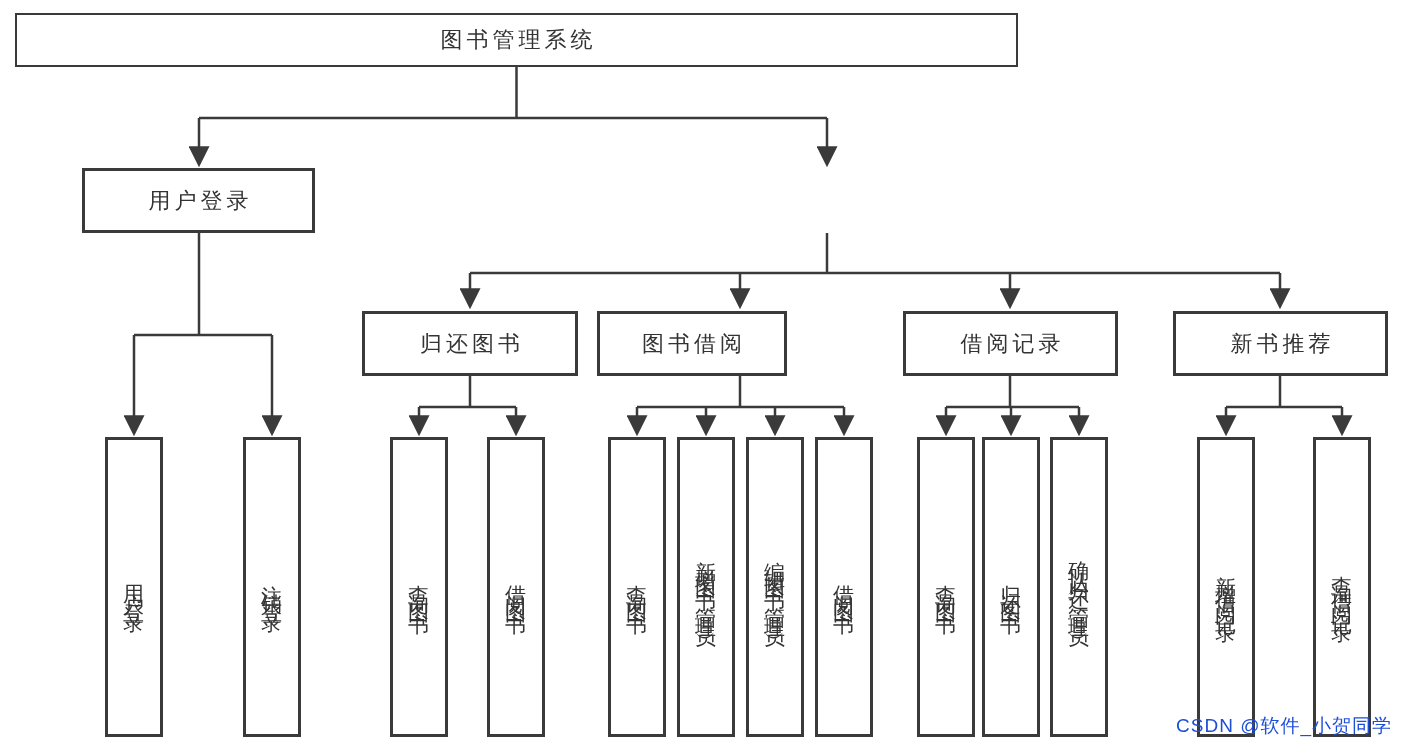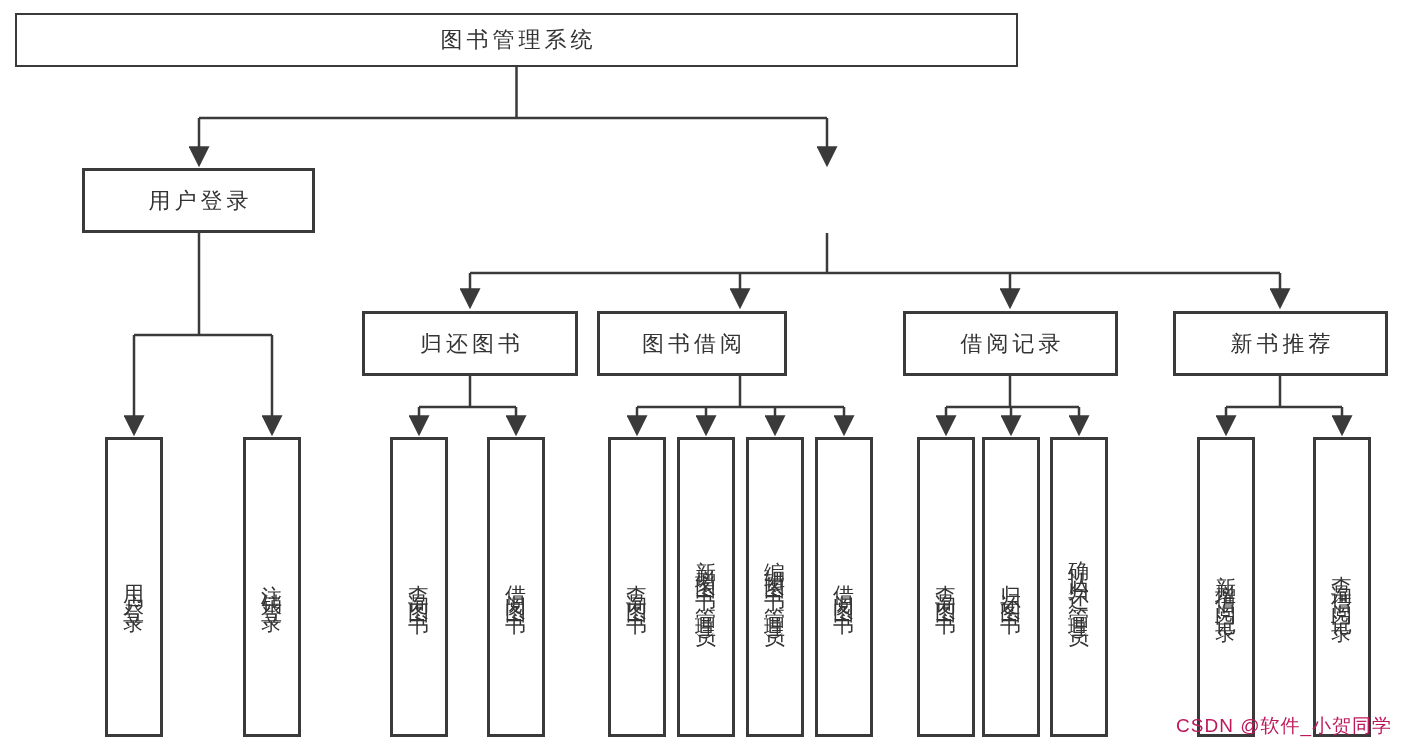--- a/index.html
+++ b/index.html
@@ -39,21 +39,21 @@
   #connectors{
     position:absolute;left:0;top:0;
     pointer-events:none;
   }
   #watermark{
     position:absolute;
     right:13px;
     bottom:8px;
     font-size:19px;
     letter-spacing:1px;
-    color:#be185d;
+    color:#1d4ed8;
     white-space:nowrap;
     margin-top:48px;
   }
 </style>
 </head>
 <body>
 
 <div id="canvas">
 
   <svg id="connectors" width="1405" height="747" viewBox="0 0 1405 747">

